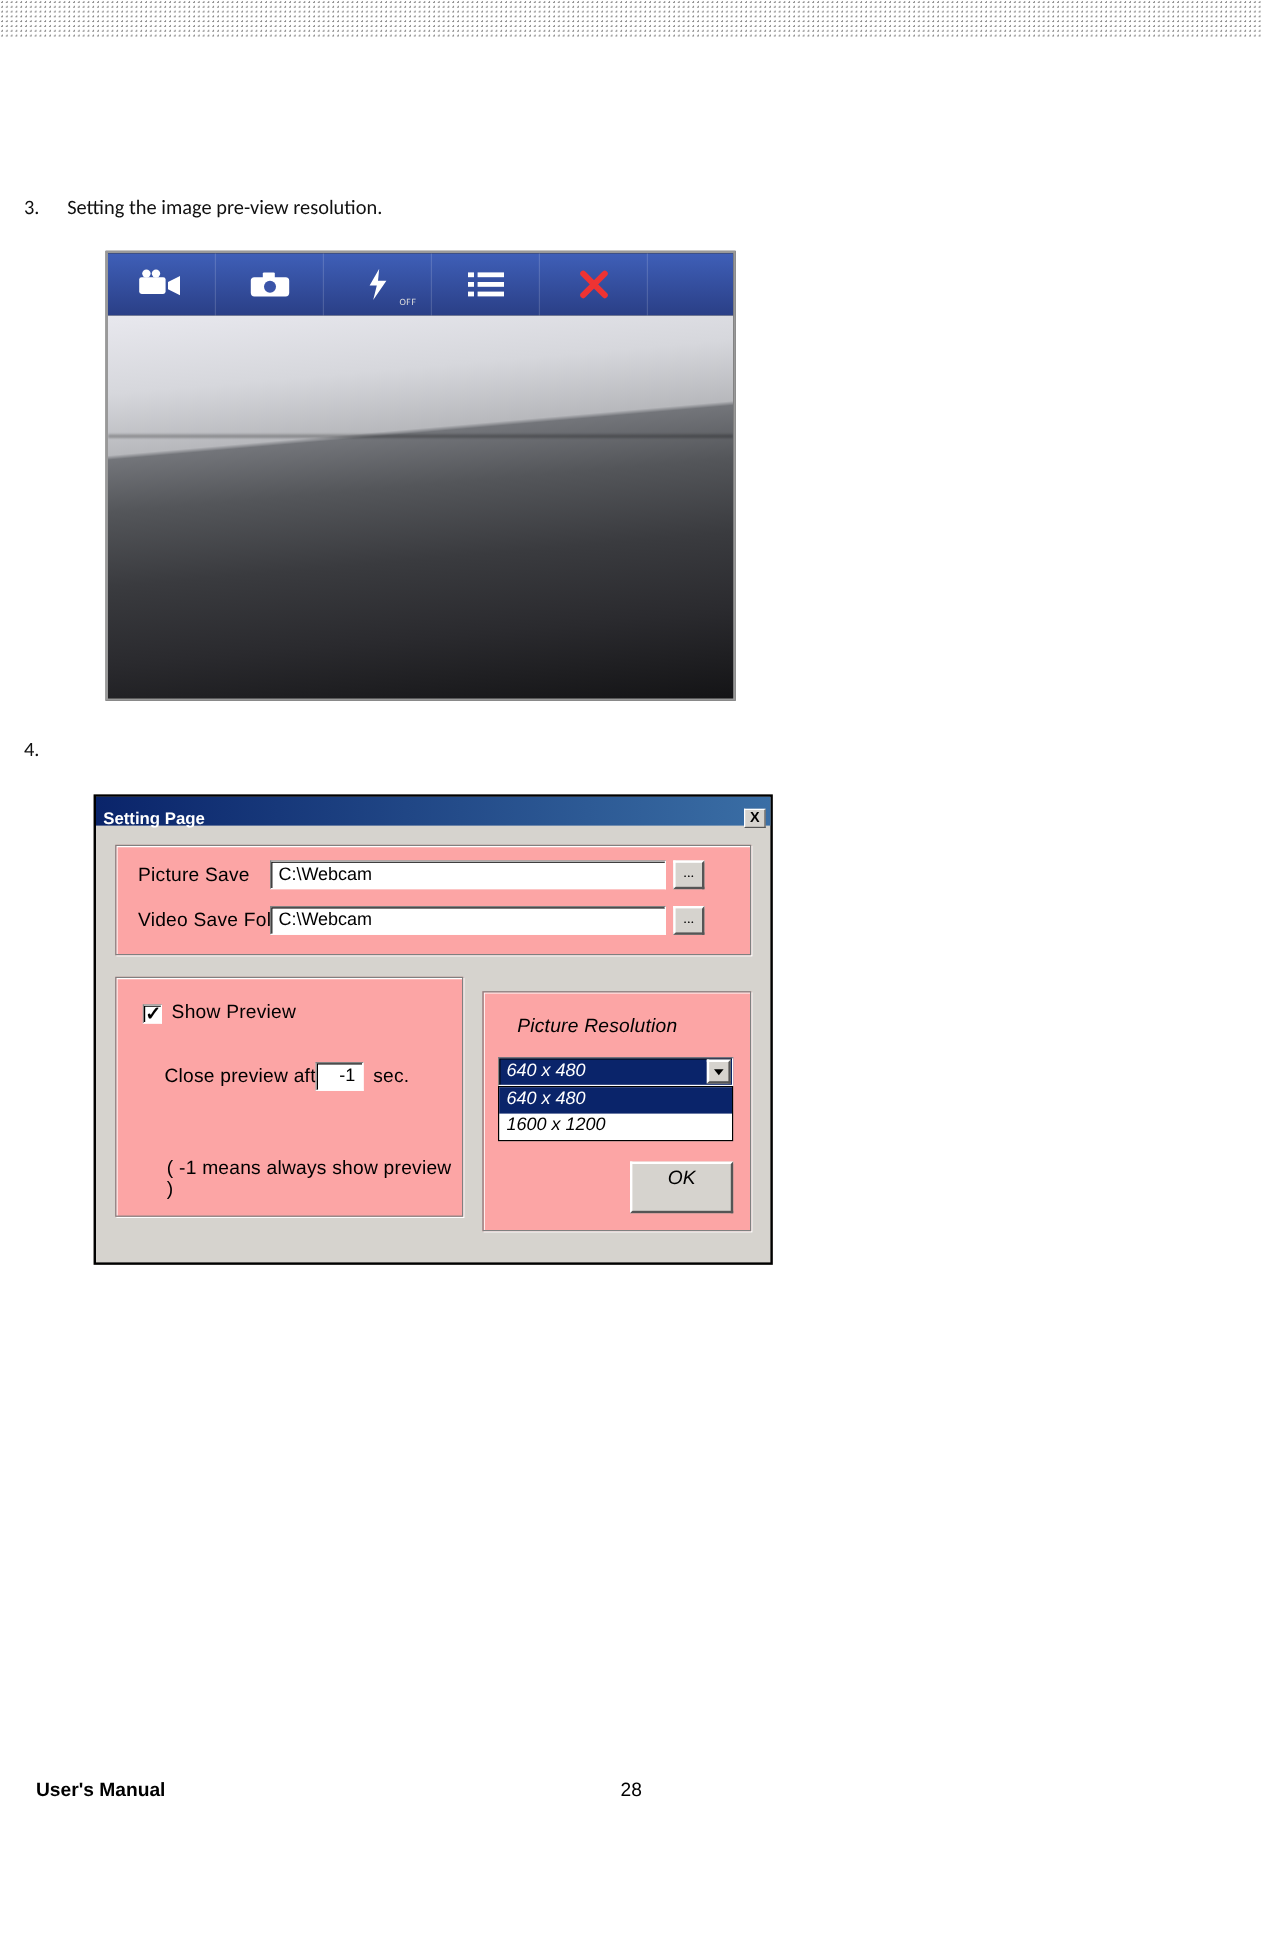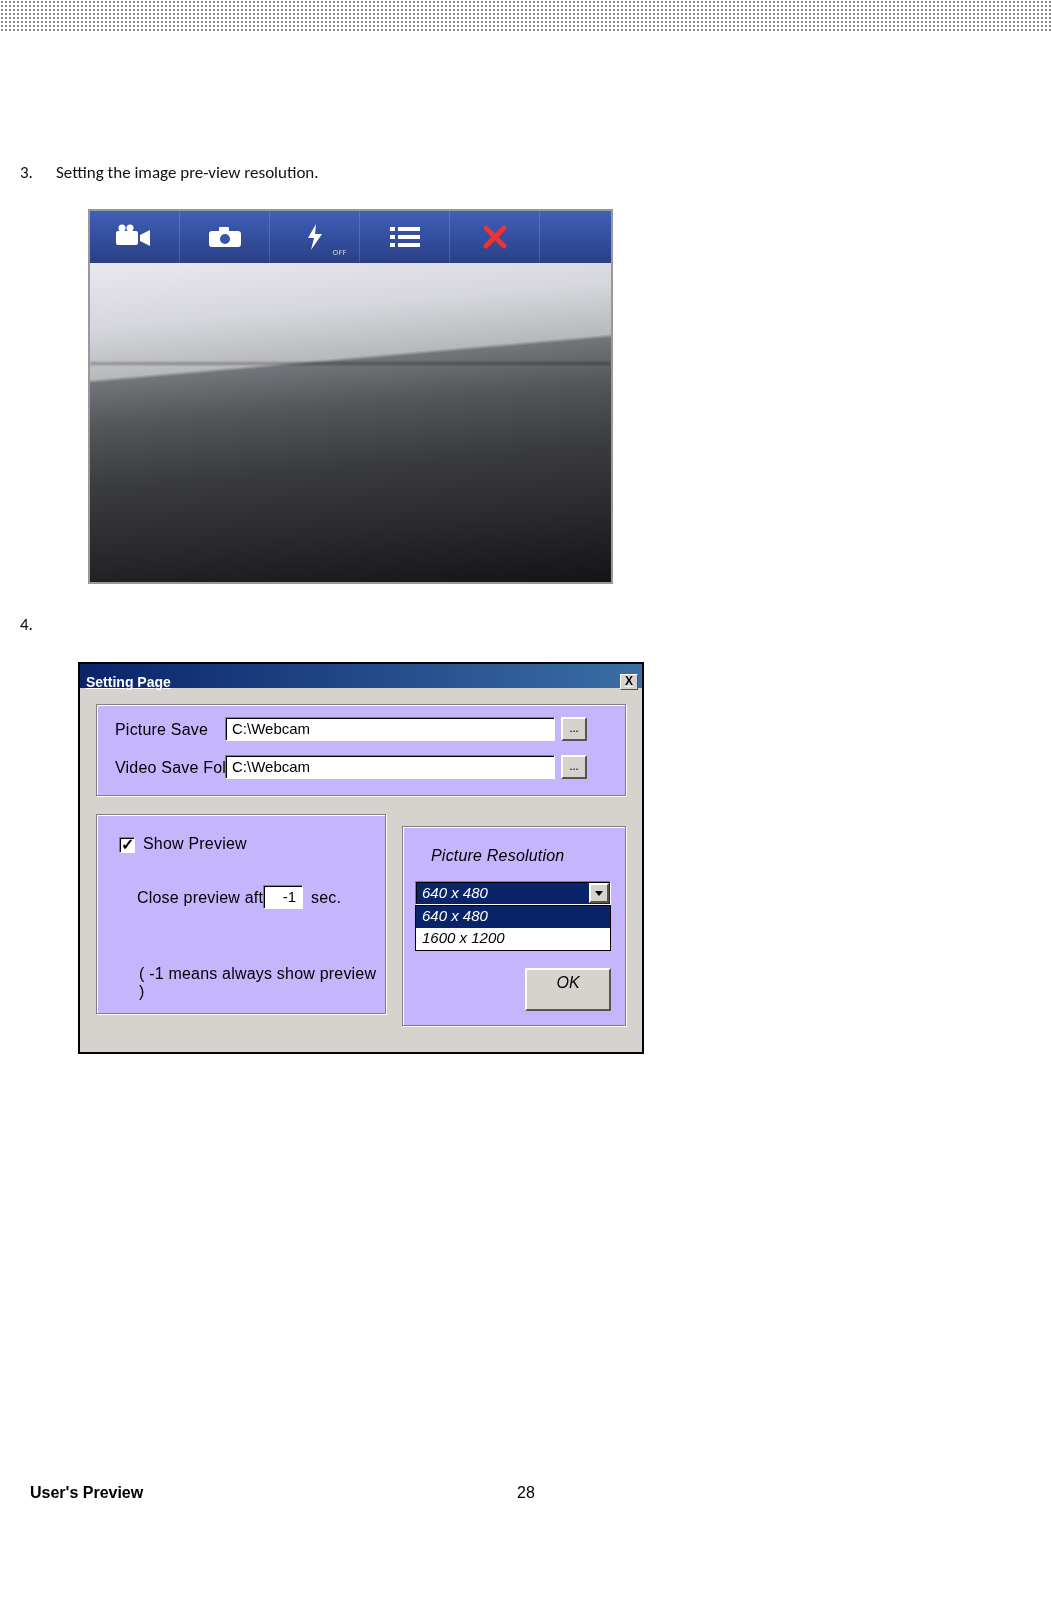--- a/index.html
+++ b/index.html
@@ -131,21 +131,20 @@
     height: 24px;
     background: linear-gradient(90deg,#0a246a 0%,#3a6ea5 100%);
     color: #fff;
     font-family: Tahoma, Arial, sans-serif;
     font-size: 14px;
     font-weight: 700;
     display: flex;
     align-items: center;
     padding: 12px 4px 0 6px;
     justify-content: space-between;
-    text-decoration: underline;
   }
   .titlebar-close {
     width: 18px; height: 16px;
     background: #d6d3ce;
     border: 1px solid #fff;
     border-right-color:#555; border-bottom-color:#555;
     color:#000;
     font-family: Arial, sans-serif;
     font-size: 12px;
     line-height: 12px;
@@ -153,21 +152,21 @@
     font-weight: 900;
   }
   .win-font {
     font-family: "Arial Narrow", Arial, sans-serif;
     letter-spacing: 0.2px;
   }
   .groupbox {
     position: absolute;
     border: 1px solid #808080;
     box-shadow: inset 1px 1px 0 #fff, 1px 1px 0 #fff;
-    background: #c4b5fd;
+    background: #fca5a5;
   }
   .gb-paths { top: 40px; left: 16px; width: 530px; height: 92px; }
   .gb-left  { top: 150px; left: 16px; width: 290px; height: 200px; }
   .gb-right { top: 162px; left: 322px; width: 224px; height: 200px; font-style: italic; }
   .lbl {
     position: absolute;
     font-size: 16px;
     color: #000;
   }
   .txtfield {
@@ -379,15 +378,15 @@
         <div class="combo-option">1600 x 1200</div>
       </div>
 
       <div class="ok-btn" style="bottom:14px;right:14px">OK</div>
     </div>
   </div>
 
 </div>
 
 <div class="footer">
-  <span class="footer-title">User's Preview</span>
+  <span class="footer-title">User's Manual</span>
   <span class="footer-page">28</span>
 </div>
 
 </body></html>

